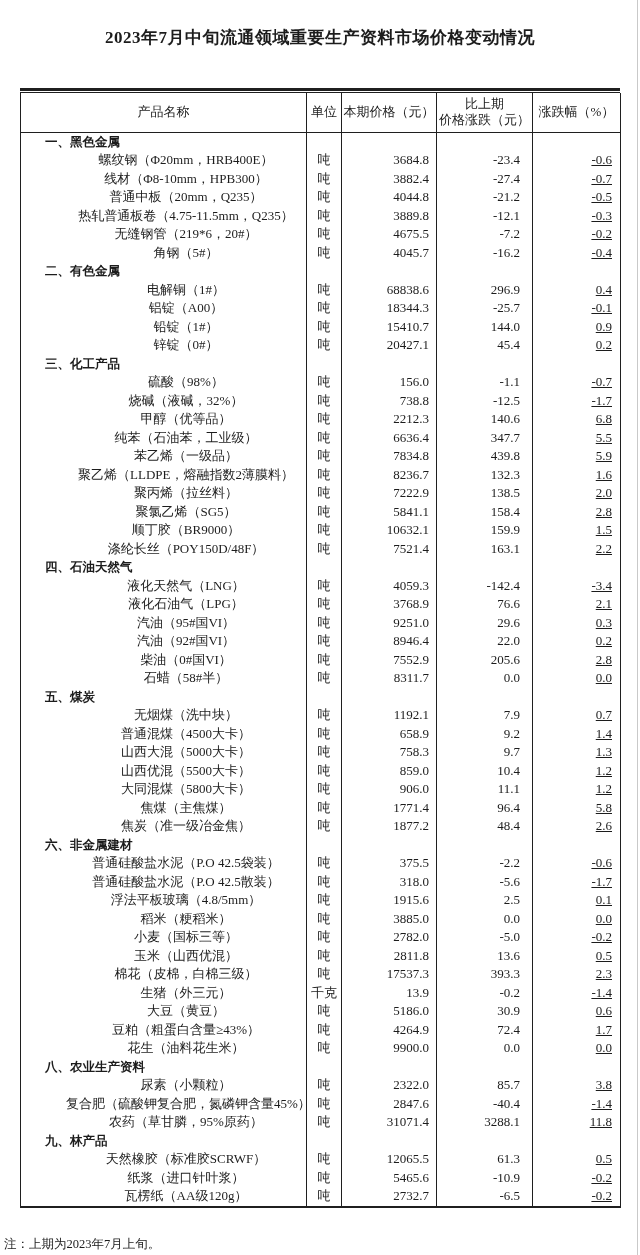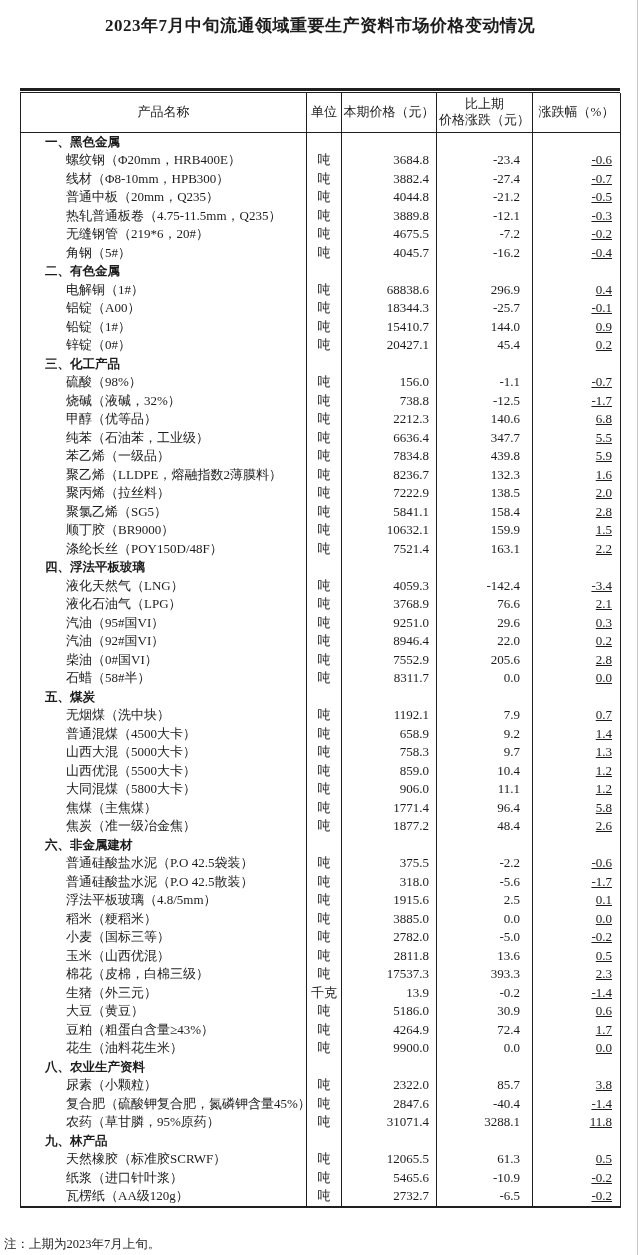--- a/index.html
+++ b/index.html
@@ -12,21 +12,21 @@
   html,body{margin:0;padding:0;}
   body{
     width:640px;height:1255px;
     background:var(--bg);
     color:var(--ink);
     font-family:"Liberation Serif","DejaVu Serif",serif;
     position:relative;
     overflow:hidden;
   }
   .title{
-    margin:0;
+    margin:12px;
     padding-top:14px;
     text-align:center;
     font-size:17px;
     font-weight:bold;
     letter-spacing:0.5px;
     font-family:"Liberation Serif","DejaVu Serif",serif;
   }
   .table-wrap{
     position:absolute;
     left:20px;
@@ -68,21 +68,21 @@
     white-space:nowrap;
     overflow:hidden;
     vertical-align:middle;
   }
   td.sec{
     font-weight:bold;
     padding-left:24px;
     font-family:"Liberation Sans","DejaVu Sans",sans-serif;
     font-size:12.5px;
   }
-  td.prod{padding-left:45px;}
+  td.prod{padding-left:45px;text-align:center;}
   td.unit{text-align:center;}
   td.num{text-align:right;}
   td.n3{padding-right:7px;}
   td.n4{padding-right:12px;margin-top:20px;}
   td.n5{padding-right:8px;text-decoration:underline;}
   .note{
     position:absolute;
     left:4px;
     top:1236px;
     font-size:12.5px;
@@ -281,21 +281,21 @@
             <td class="v num n5">1.5</td>
           </tr>
           <tr>
             <td class="prod">涤纶长丝（POY150D/48F）</td>
             <td class="v unit">吨</td>
             <td class="v num n3">7521.4</td>
             <td class="v num n4">163.1</td>
             <td class="v num n5">2.2</td>
           </tr>
           <tr>
-            <td class="sec">四、浮法平板玻璃</td>
+            <td class="sec">四、石油天然气</td>
             <td class="v"></td>
             <td class="v"></td>
             <td class="v"></td>
             <td class="v"></td>
           </tr>
           <tr>
             <td class="prod">液化天然气（LNG）</td>
             <td class="v unit">吨</td>
             <td class="v num n3">4059.3</td>
             <td class="v num n4">-142.4</td>

